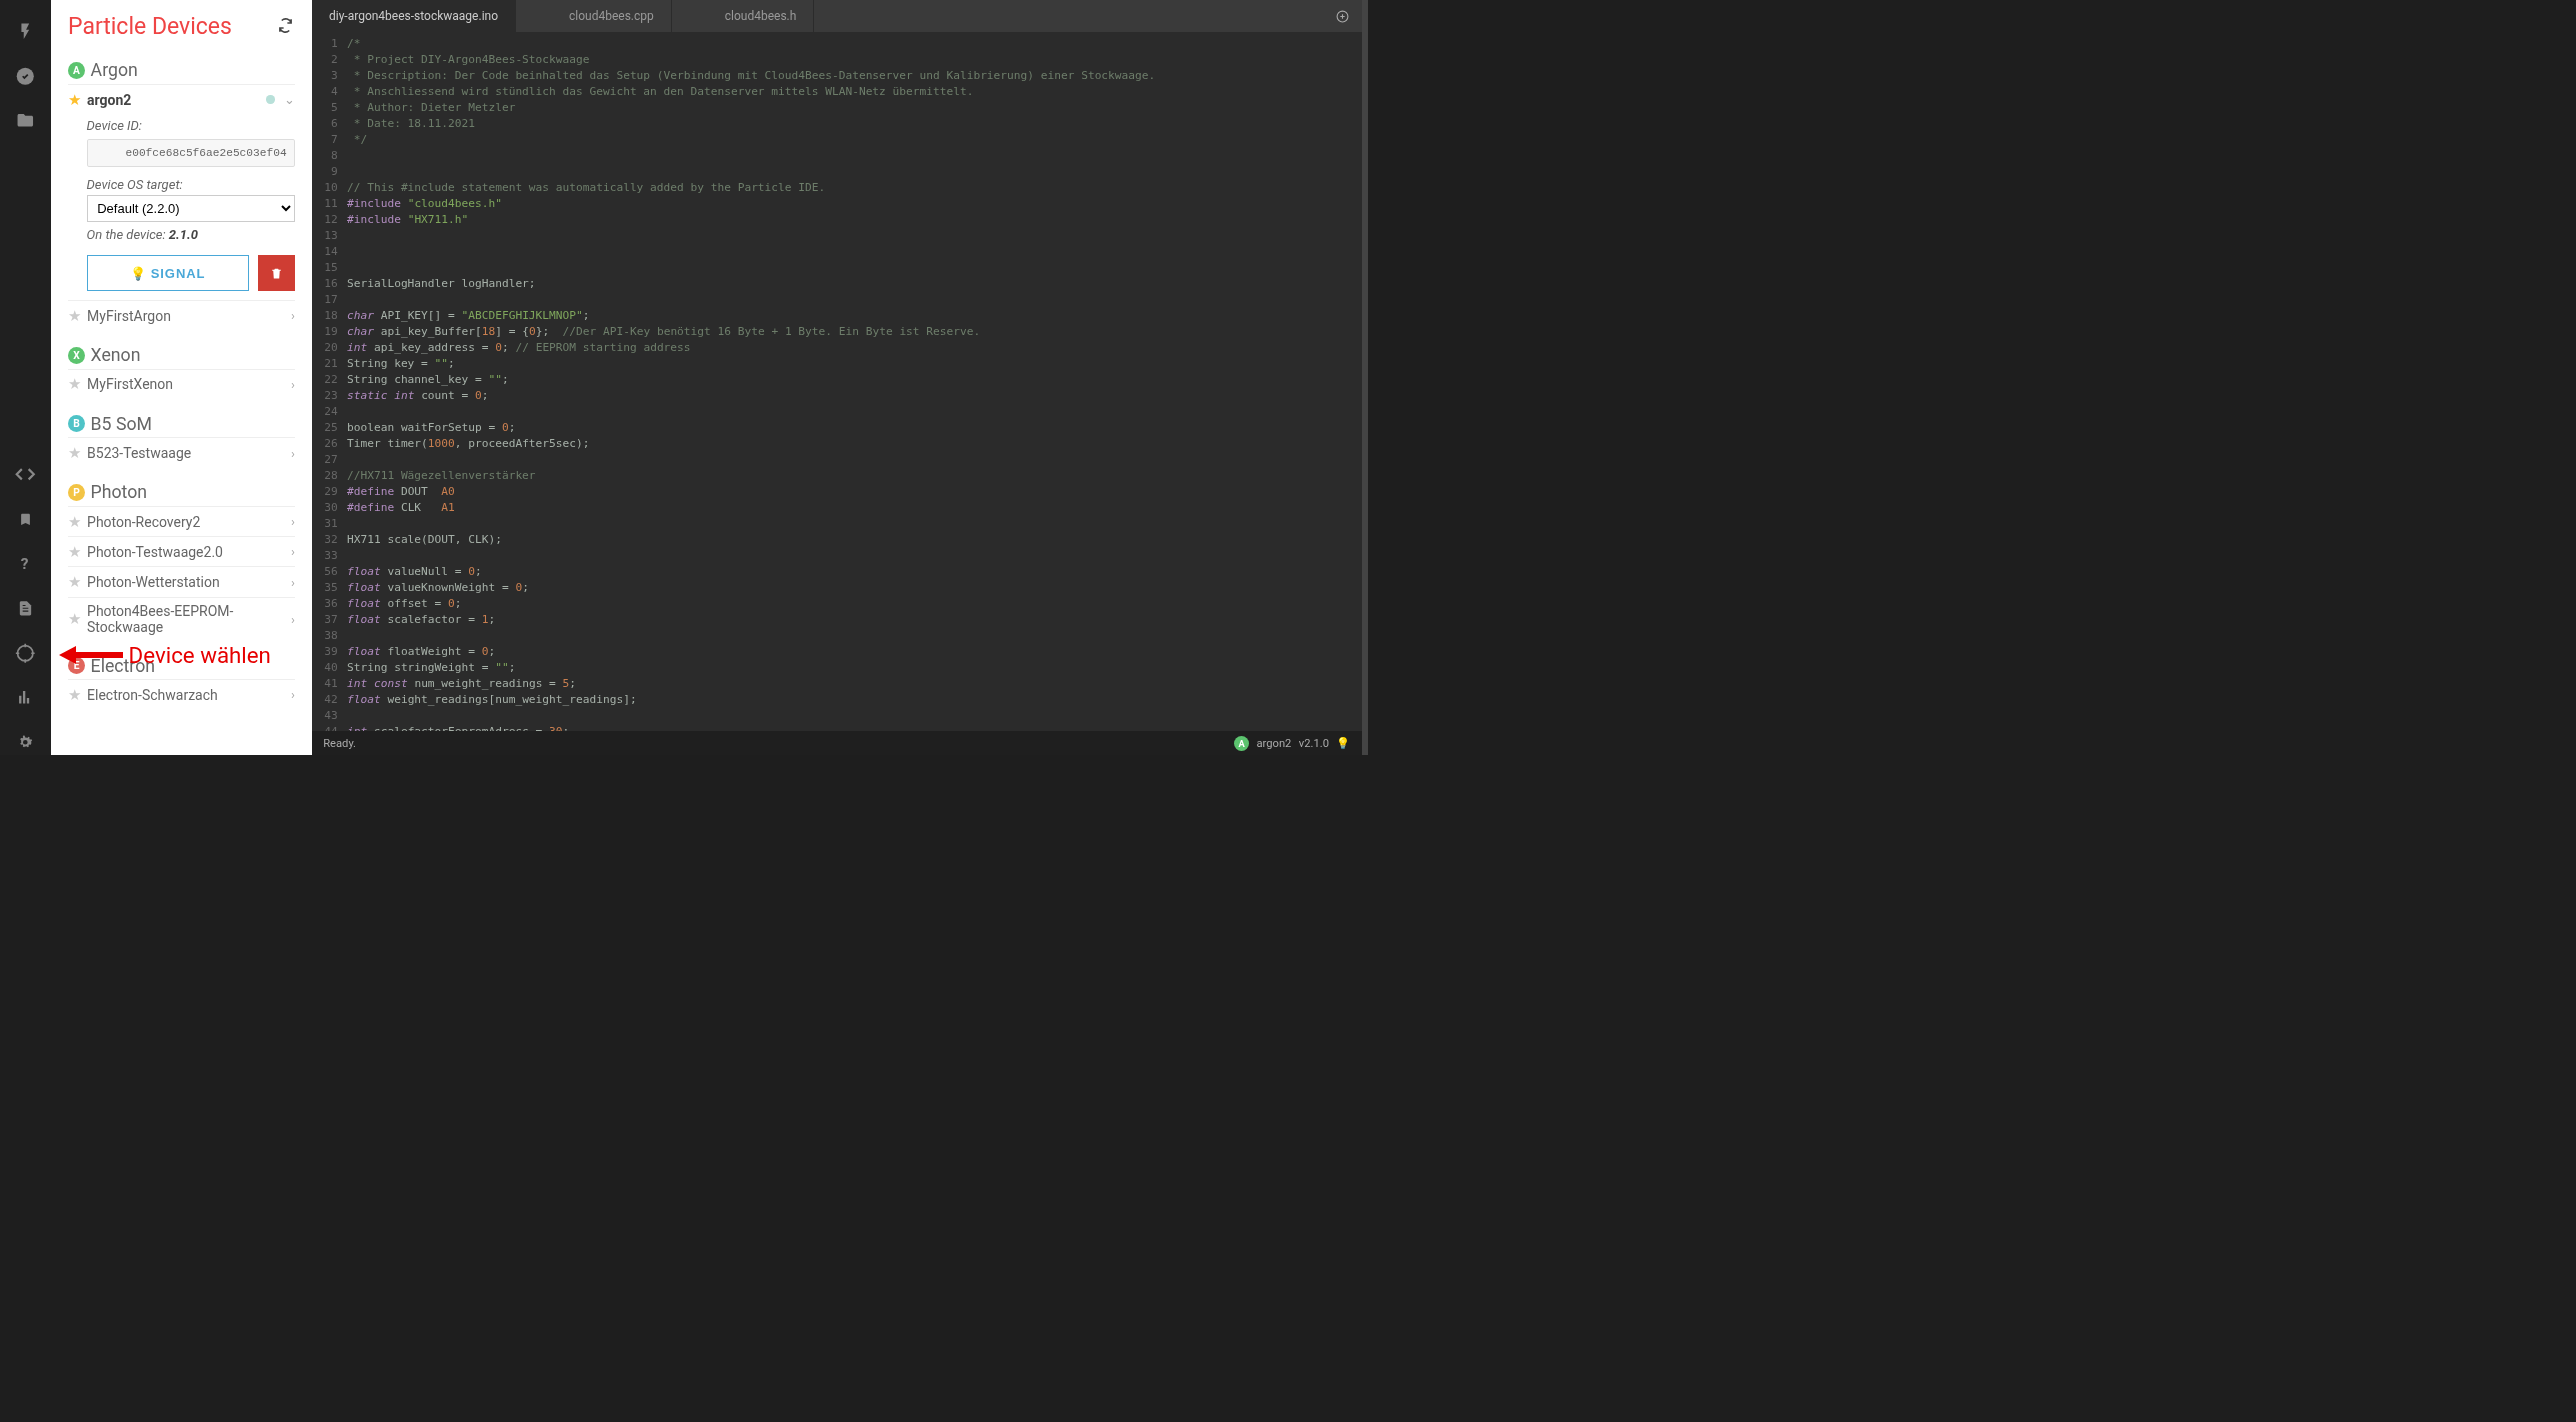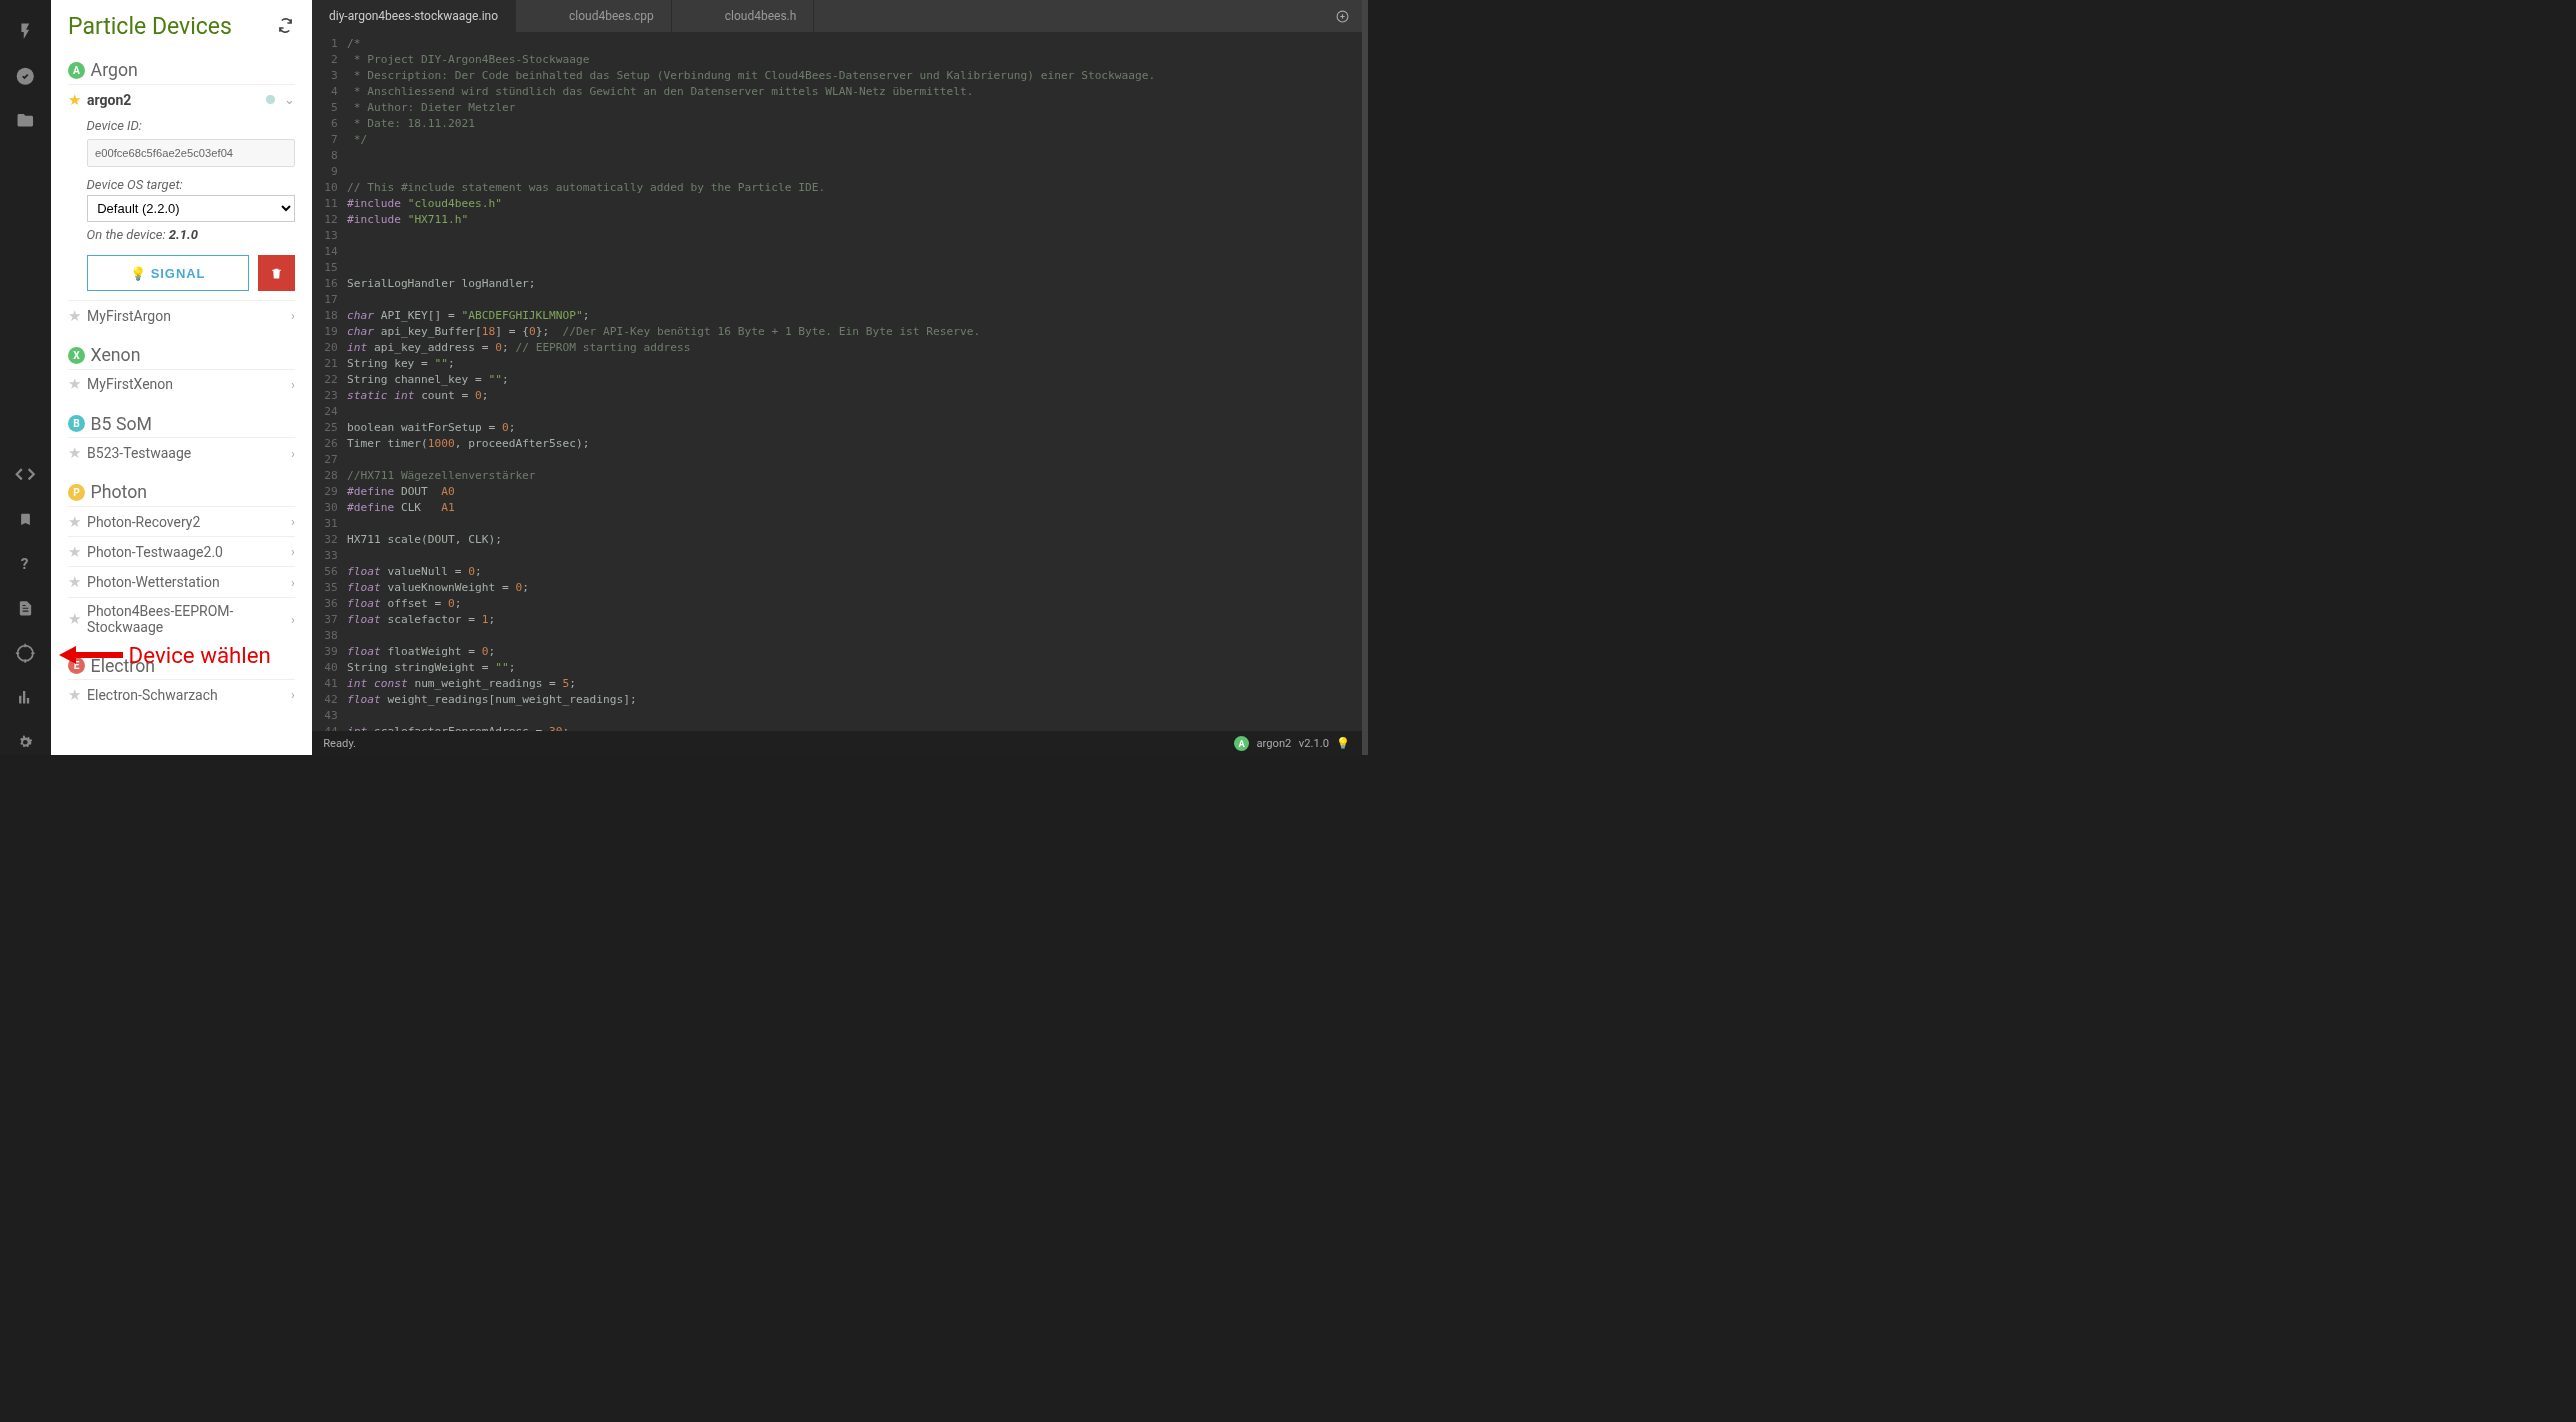--- a/index.html
+++ b/index.html
@@ -2,42 +2,42 @@
 <html style="font-size:15px"><head>
 <meta charset="utf-8">
 <style>
 * { box-sizing: border-box; margin: 0; padding: 0; }
 body { font-family: -apple-system, BlinkMacSystemFont, "Segoe UI", Roboto, sans-serif; background: #1e1e1e; width: 1368px; height: 755px; overflow: hidden; display: flex; }
 .icon-rail { width: 51px; background: #202020; display: flex; flex-direction: column; align-items: center; padding-top: 18.6px; gap: 18.6px; }
 .icon-rail .rail-icon { width: 26px; height: 26px; display: flex; align-items: center; justify-content: center; color: #888; cursor: pointer; }
 .icon-rail .spacer { flex: 1; }
 .sidebar { width: 261px; background: #fff; color: #333; display: flex; flex-direction: column; position: relative; }
 .sidebar-header { display: flex; align-items: center; justify-content: space-between; padding: 13px 17px 9.3px 17px; }
-.sidebar-title { font-size: 23px; font-weight: 400; color: #4d7c0f; }
+.sidebar-title { font-size: 23px; font-weight: 400; color: #ef4444; }
 .refresh-icon { width: 17px; height: 17px; cursor: pointer; color: #444; }
 .section { padding: 3.7px 17px; }
 .platform-row { display: flex; align-items: center; gap: 5.6px; padding: 7.4px 0 3.7px 0; }
 .platform-badge { width: 17px; height: 17px; border-radius: 50%; color: #fff; font-size: 10.2px; font-weight: 700; display: flex; align-items: center; justify-content: center; }
 .badge-a { background: #5cc46f; }
 .badge-x { background: #5cc46f; }
 .badge-b { background: #4fc3c7; }
 .badge-p { background: #f3c445; }
 .badge-e { background: #e0655c; }
 .platform-name { font-size: 17.7px; color: #666; font-weight: 400; }
 .device-row { display: flex; align-items: center; padding: 5.6px 0; gap: 5.6px; cursor: pointer; border-top: 0.9px solid #eee; }
 .device-row:first-of-type { border-top: none; }
 .star { color: #ccc; font-size: 15px; }
 .star.fav { color: #fdbf2d; }
 .device-name { font-size: 14px; color: #666; flex: 1; }
 .device-name.bold { font-weight: 700; color: #444; }
 .chev { color: #aaa; font-size: 13px; }
 .status-dot { width: 8.4px; height: 8.4px; border-radius: 50%; background: #b8e0d9; margin-right: 3.7px; }
 .expanded { padding: 0 0 9.3px 18.6px; }
 .field-label { font-style: italic; color: #666; font-size: 13px; margin-top: 3.7px; }
-.device-id-box { background: #f7f7f7; border: 0.9px solid #ddd; padding: 7.4px; font-family: Liberation Sans, sans-serif; font-size: 11.2px; color: #666; text-align: left; margin: 5.6px 0 9.3px 0; border-radius: 1.9px; }
+.device-id-box { background: #f7f7f7; border: 0.9px solid #ddd; padding: 7.4px; font-family: Liberation Mono, monospace; font-size: 11.2px; color: #666; text-align: right; margin: 5.6px 0 9.3px 0; border-radius: 1.9px; }
 .os-target-select { width: 100%; padding: 3.7px 5.6px; font-size: 13px; margin-top: 3.7px; border: 0.9px solid #ccc; background: #fff; }
 .on-device { font-style: italic; color: #666; font-size: 13px; margin-top: 5.6px; }
 .on-device b { font-weight: 700; color: #444; font-style: italic; }
 .signal-row { display: flex; gap: 9.3px; margin-top: 13px; }
 .signal-btn { flex: 1; border: 1.9px solid #4aa8d8; background: #fff; color: #4aa8d8; font-weight: 700; font-size: 13px; padding: 9.3px 0; letter-spacing: 0.9px; cursor: pointer; display: flex; align-items: center; justify-content: center; gap: 3.7px; }
 .trash-btn { width: 37px; background: #cf3d33; color: #fff; border: none; cursor: pointer; display: flex; align-items: center; justify-content: center; }
 .annotation { position: absolute; left: 51px; top: 642px; display: flex; align-items: center; color: #e60000; font-size: 22.3px; font-weight: 400; z-index: 10; pointer-events: none; margin-left: 8px; }
 .annotation .arrow-body { width: 47px; height: 5.6px; background: #e60000; }
 .annotation .arrow-head { width: 0; height: 0; border-top: 9.3px solid transparent; border-bottom: 9.3px solid transparent; border-right: 17px solid #e60000; }
 .editor-area { flex: 1; display: flex; flex-direction: column; background: #2b2b2b; min-width: 0; }

